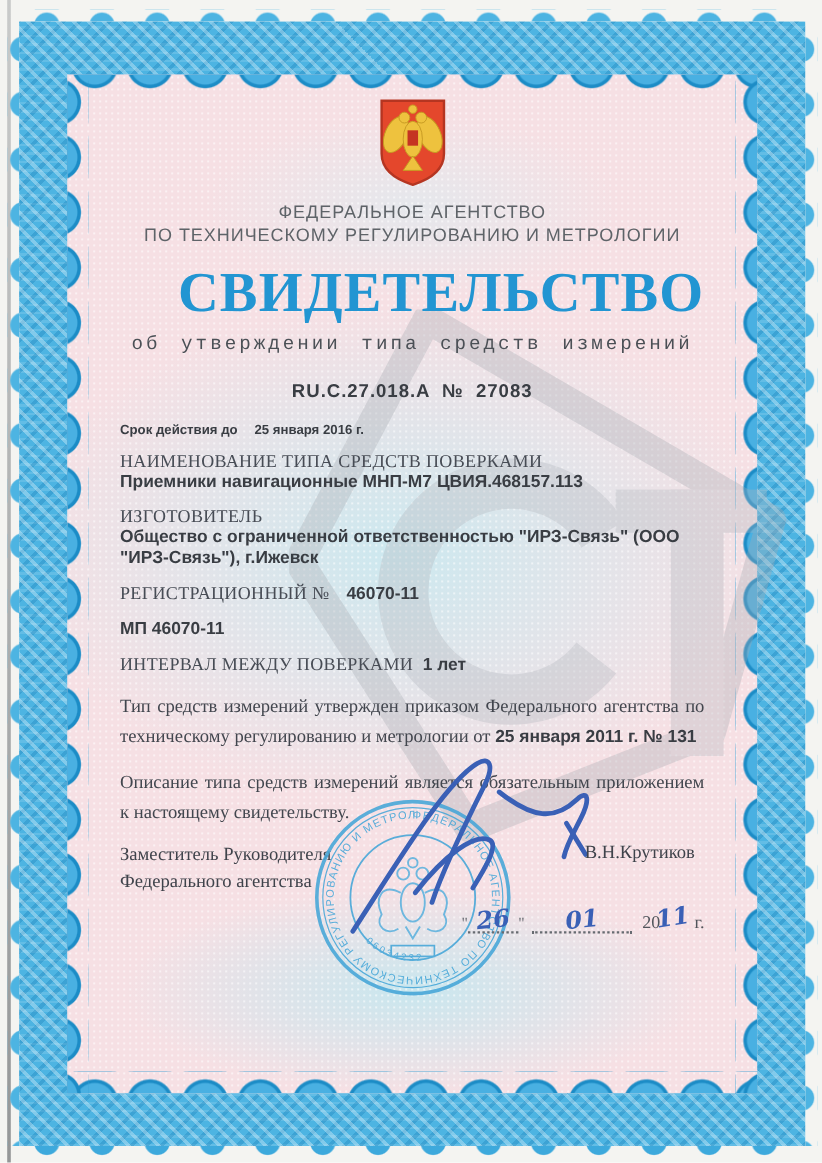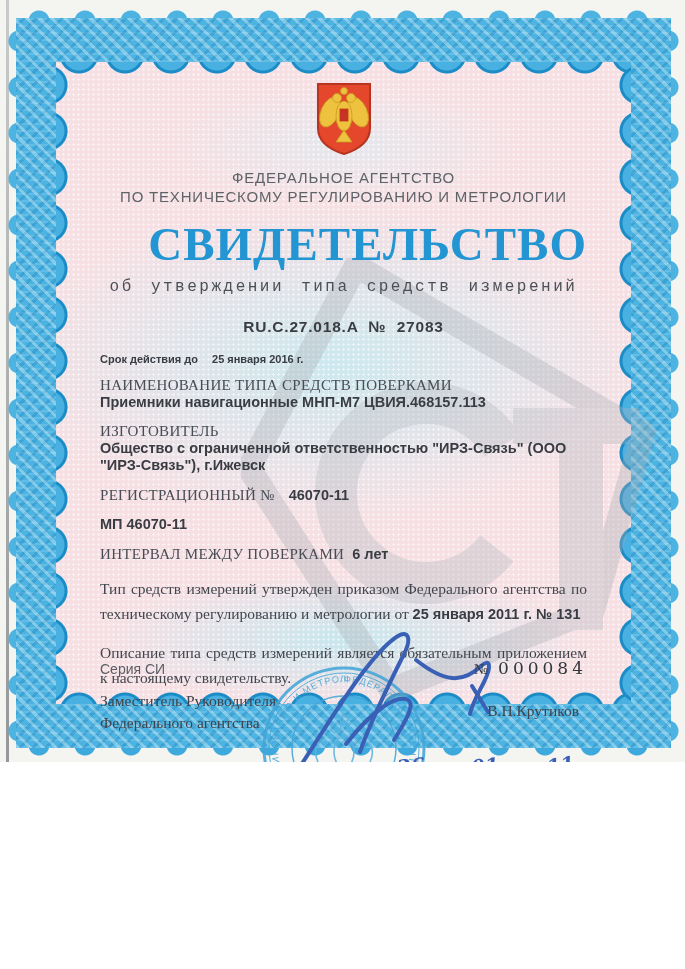--- a/index.html
+++ b/index.html
@@ -1,16 +1,16 @@
 <!DOCTYPE html>
 <html lang="ru"><head>
 <meta charset="utf-8">
 <style>
   html,body{margin:0;padding:0;background:#ffffff;}
-  .page{position:relative;width:685px;height:762px;background:#f4f4f1;overflow:hidden;
+  .page{position:relative;width:685px;height:969px;background:#f4f4f1;overflow:hidden;
         font-family:"Liberation Serif", serif;}
   .scan-edge-left{position:absolute;left:6px;top:0;bottom:0;width:3px;
         background:linear-gradient(to bottom, rgba(120,124,128,.35), rgba(70,74,78,.55));}
 
   
   .border-band{position:absolute;left:16px;right:14px;top:18px;bottom:14px;
         background-color:#4db4e2;
         background-image:
           repeating-linear-gradient(45deg, rgba(255,255,255,.30) 0 3px, rgba(255,255,255,0) 3px 9px),
           repeating-linear-gradient(-45deg, rgba(16,117,176,.28) 0 3px, rgba(16,117,176,0) 3px 9px),
@@ -80,21 +80,21 @@
         color:#393d43;letter-spacing:.8px;}
   .sans-b{font-family:"Liberation Sans", sans-serif;font-weight:bold;color:#393d43;}
   .validity{margin-top:17px;font-size:11px;}
   .label-serif{font-family:"Liberation Serif", serif;font-size:15px;color:#474c55;letter-spacing:.3px;}
   .field{margin-top:12px;}
   .field .val{font-size:14.5px;line-height:17px;}
   .gap{display:inline-block;width:14px;}
   .para{margin-top:13px;font-size:15.5px;line-height:25px;color:#42464e;text-align:justify;}
 
   .sig-area{position:absolute;left:44px;right:44px;top:598px;height:215px;font-size:15.5px;color:#3f434b;}
-  .sig-pos{position:absolute;left:0;top:30px;line-height:22px;}
+  .sig-pos{position:absolute;left:0;top:42px;line-height:22px;}
   .sig-name{position:absolute;right:8px;top:42px;}
   .seal{position:absolute;left:156px;top:0;}
   .autograph{position:absolute;left:176px;top:-36px;}
   .date-row{position:absolute;right:0;top:96px;white-space:nowrap;
         font-family:"Liberation Serif", serif;font-size:15px;color:#51555b;}
   .slot{display:inline-block;border-bottom:2px dotted #676b71;text-align:center;height:20px;vertical-align:bottom;}
   .slot-day{width:42px;}
   .slot-month{width:84px;margin-left:6px;margin-right:8px;}
   .q{font-size:13px;color:#676b71;}
   .hand{font-family:"DejaVu Serif", serif;font-style:italic;font-weight:bold;font-size:20px;
@@ -173,21 +173,21 @@
 
       <div class="field">
         <span class="label-serif">РЕГИСТРАЦИОННЫЙ №</span><span class="gap"></span><span class="sans-b val">46070-11</span>
       </div>
 
       <div class="field">
         <div class="sans-b val">МП 46070-11</div>
       </div>
 
       <div class="field">
-        <span class="label-serif">ИНТЕРВАЛ МЕЖДУ ПОВЕРКАМИ</span><span class="gap" style="width:8px;"></span><span class="sans-b val">6 лет</span>
+        <span class="label-serif">ИНТЕРВАЛ МЕЖДУ ПОВЕРКАМИ</span><span class="gap" style="width:8px;"></span><span class="sans-b val">1 лет</span>
       </div>
 
       <div class="para">
         <span>Тип средств измерений утвержден приказом Федерального агентства по техническому регулированию и метрологии от</span>
         <span class="sans-b" style="font-size:14.5px;">25 января 2011 г. № 131</span>
       </div>
 
       <div class="para">Описание типа средств измерений является обязательным приложением к настоящему свидетельству.</div>
     </div>
 
@@ -232,18 +232,14 @@
         </g>
       </svg>
 
       <div class="sig-name">В.Н.Крутиков</div>
 
       <div class="date-row">
         <span class="q">"</span><span class="slot slot-day"><span class="hand">26</span></span><span class="q">"</span><span class="slot slot-month"><span class="hand">01</span></span><span>20</span><span class="hand hand-year">11</span>&nbsp;<span>г.</span>
       </div>
     </div>
 
-    <div class="footer-row">
-      <span class="series">Серия СИ</span>
-      <span class="doc-num"><span>№</span><span class="digits">000084</span></span>
-    </div>
   </div>
 </div>
 
 </body></html>

